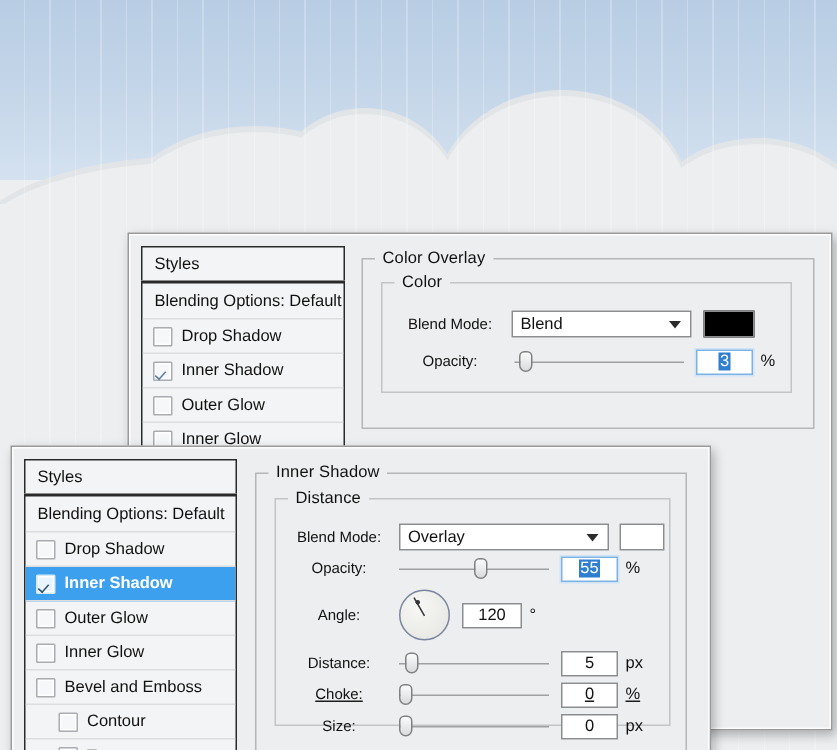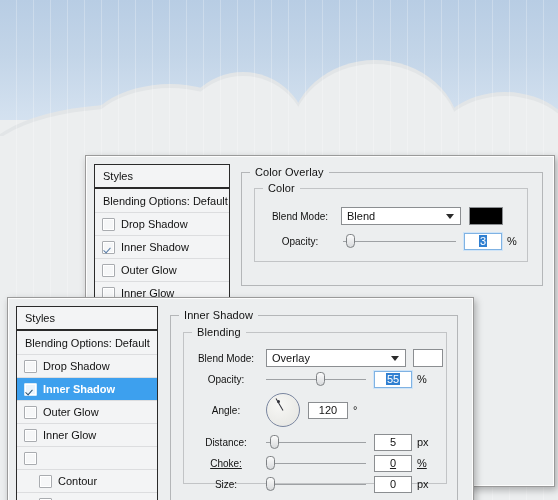--- a/index.html
+++ b/index.html
@@ -240,38 +240,39 @@
       <div class="style-row">
         <span class="cb"></span>
         <span>Outer Glow</span>
       </div>
       <div class="style-row">
         <span class="cb"></span>
         <span>Inner Glow</span>
       </div>
       <div class="style-row">
         <span class="cb"></span>
+        <span>Bevel and Emboss</span>
       </div>
       <div class="style-row indent">
         <span class="cb"></span>
         <span>Contour</span>
       </div>
       <div class="style-row indent">
         <span class="cb"></span>
         <span>Texture</span>
       </div>
     </div>
   </div>
 
   <div class="pane" style="left:162px;top:8px;right:8px;bottom:8px;">
     <div class="group" style="left:0;top:9px;width:286px;height:195px;">
       <div class="legend">Inner Shadow</div>
 
       <div class="group plain" style="position:absolute;left:12px;top:16px;width:262px;height:150px;">
-        <div class="legend">Blending</div>
+        <div class="legend">Distance</div>
 
         <div class="row" style="left:8px;top:16px;width:252px;">
           <div class="lbl" style="width:68px;">Blend Mode:</div>
           <div class="combo" style="width:140px;margin-left:6px;">
             <span>Overlay</span>
             <span class="arrow"></span>
           </div>
           <div class="swatch" id="swatch-front" style="width:30px;margin-left:7px;background:#fff;"></div>
         </div>
 

